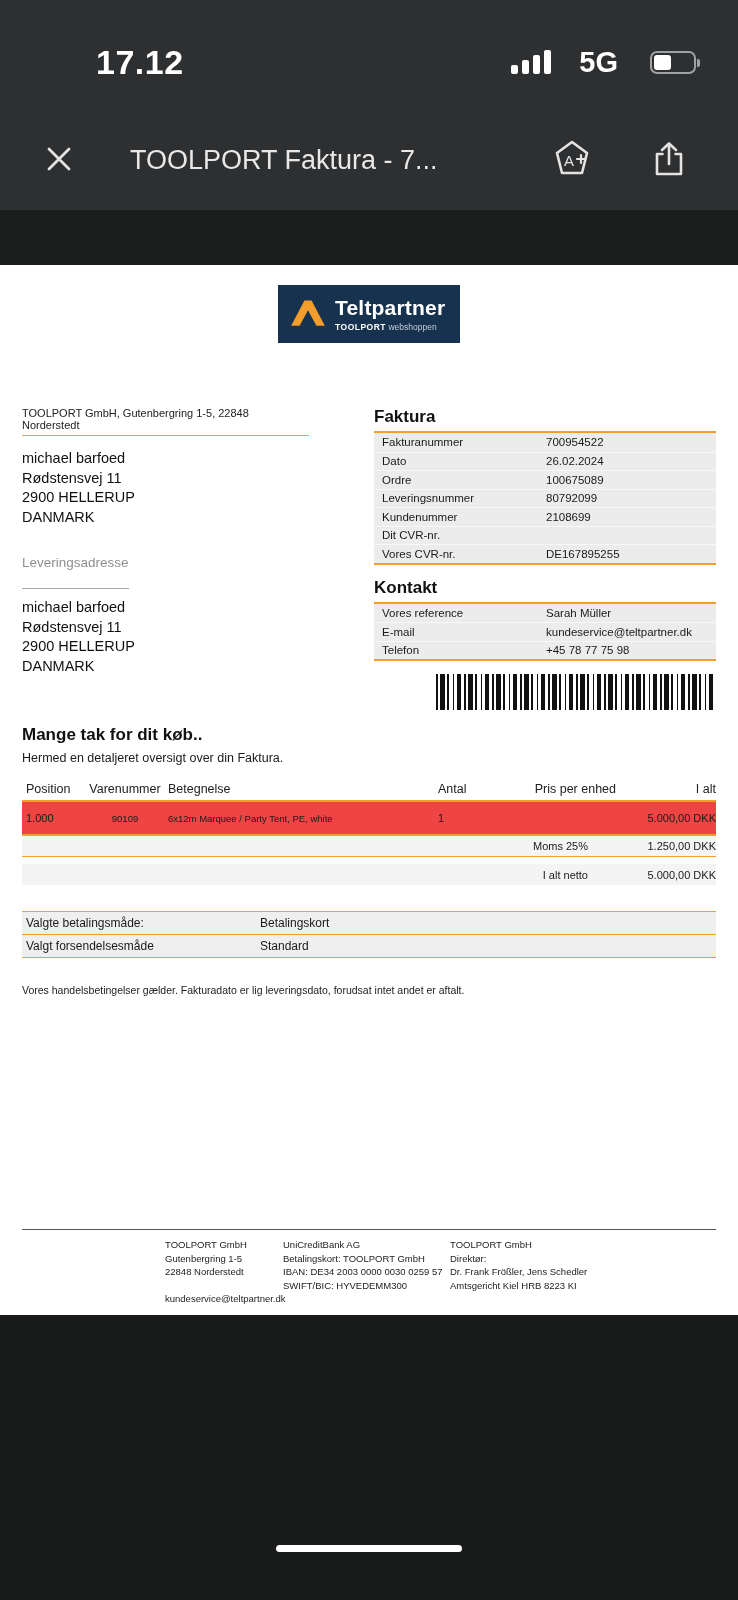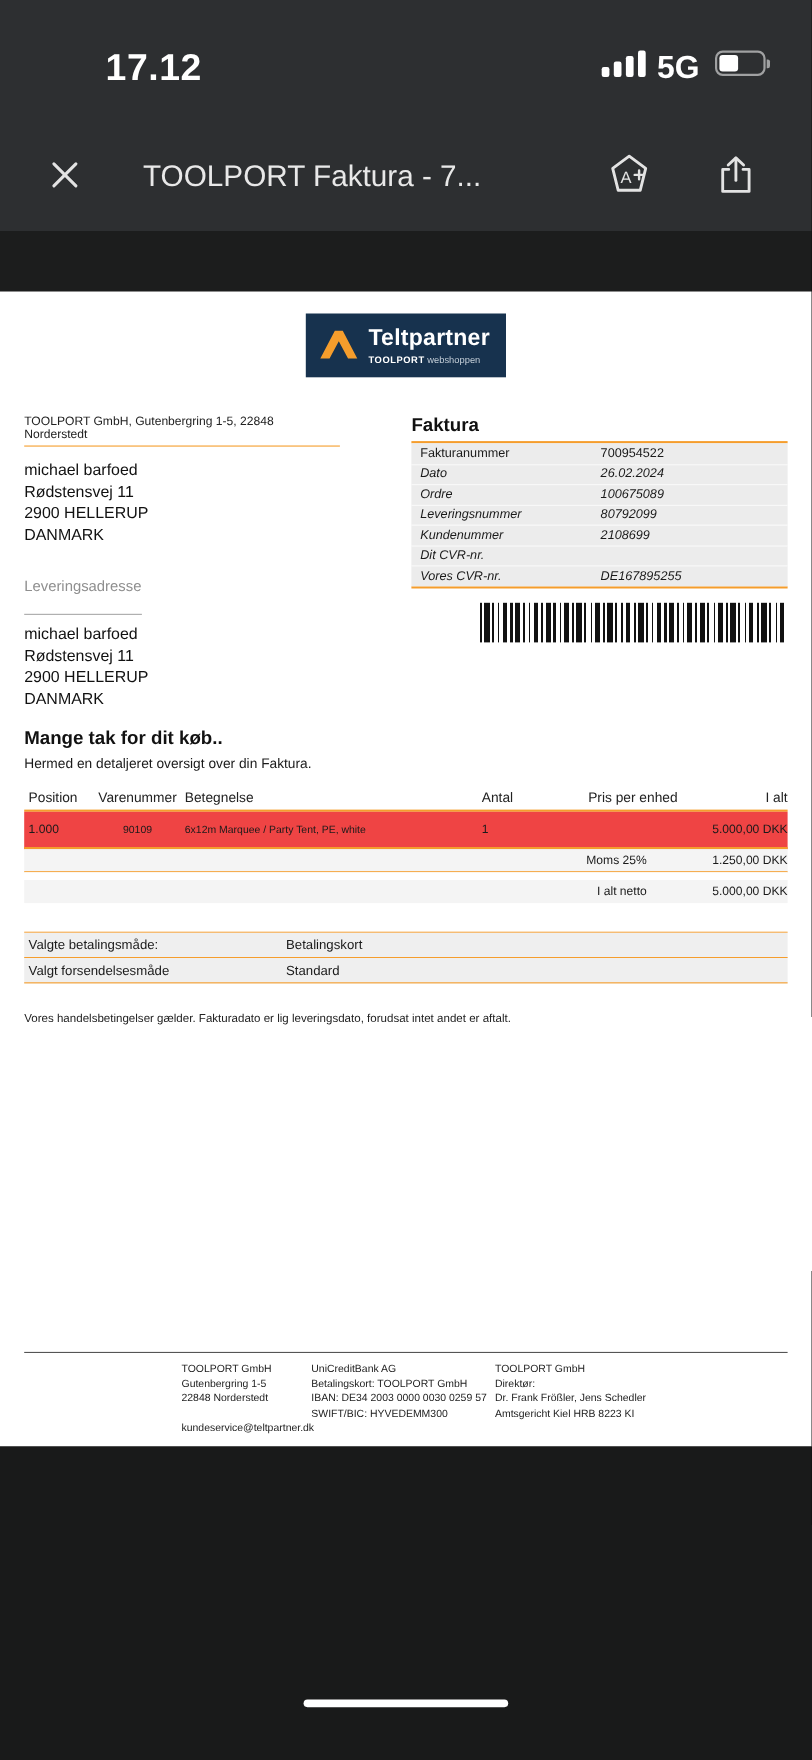--- a/index.html
+++ b/index.html
@@ -3,21 +3,21 @@
 <meta charset="utf-8">
 <style>
   * { margin:0; padding:0; box-sizing:border-box; }
   html,body { background:#000; }
   body { font-family:"Liberation Sans", sans-serif; }
   .phone { position:relative; width:738px; height:1600px; background:#141414; overflow:hidden; margin:0 auto; }
 
   
   .statusbar { height:110px; background:#2d2f31; display:flex; align-items:center; justify-content:space-between; padding:14px 42px 0 96px; }
   .sb-time { color:#fff; font-size:34px; font-weight:700; letter-spacing:.5px; }
-  .sb-right { display:flex; gap:10px; }
+  .sb-right { display:flex; align-items:center; gap:28px; }
   .sig { display:flex; align-items:flex-end; gap:4px; height:24px; }
   .sig i { display:block; width:7px; background:#fff; border-radius:2px; }
   .sig i:nth-child(1){height:9px} .sig i:nth-child(2){height:14px} .sig i:nth-child(3){height:19px} .sig i:nth-child(4){height:24px}
   .sb-net { color:#fff; font-size:29px; font-weight:600; }
   .batt { position:relative; width:46px; height:23px; border:2.5px solid rgba(255,255,255,.55); border-radius:7px; margin-left:4px; }
   .batt .fill { position:absolute; left:2px; top:2px; bottom:2px; width:17px; background:#fff; border-radius:3px; }
   .batt .nub { position:absolute; right:-6px; top:6px; width:3.5px; height:8px; background:rgba(255,255,255,.55); border-radius:0 2px 2px 0; }
 
   
   .navbar { height:100px; background:#2d2f31; display:flex; align-items:center; padding:0 42px 0 36px; }
@@ -31,33 +31,33 @@
   .home-indicator { position:absolute; left:50%; transform:translateX(-50%); bottom:48px; width:186px; height:7px; border-radius:4px; background:#fff; }
 
   
   .page { position:relative; height:1050px; background:#fff; color:#1a1a1a; padding-top:20px; }
 
   .logo { width:182px; height:58px; background:#17324e; margin:0 auto; display:flex; align-items:center; gap:9px; padding:6px 12px; }
   .logo-txt .brand { color:#fff; font-size:21px; font-weight:700; letter-spacing:.2px; line-height:22px; }
   .logo-sub { margin-top:3px; font-size:8.5px; color:#c3cdd7; }
   .logo-sub b { color:#fff; letter-spacing:.5px; }
 
-  .cols { display:flex; justify-content:space-between; margin-top:34px; padding:0 22px; }
+  .cols { display:flex; justify-content:space-between; margin-top:64px; padding:0 22px; }
   .col-left { width:330px; }
   .col-right { width:342px; }
 
   .sender-line { font-size:11px; color:#222; width:287px; padding-bottom:4px; border-bottom:1.5px solid var(--orange); }
   .addr { margin-top:13px; font-size:14.5px; line-height:19.5px; color:#111; }
   .delivery-label { display:inline-block; margin-top:28px; color:#8f8f8f; font-size:13.5px; border-bottom:1px solid #a8a8a8; padding-bottom:18px; }
   .addr.second { margin-top:9px; }
 
   .sec-title { font-size:17px; font-weight:700; margin-bottom:4px; color:#111; }
   .info-table { border-top:2px solid var(--orange); border-bottom:2px solid var(--orange); }
   .info-row { display:flex; align-items:center; height:18.5px; background:#ececec; font-size:11.5px; }
-  .info-row + .info-row { border-top:1px solid #f8f8f8;font-style:italic; }
+  .info-row + .info-row { border-top:1px solid #f8f8f8; }
   .info-label { flex:0 0 172px; padding-left:8px; }
   .info-value { flex:1; }
   .sec-contact { margin-top:13px; }
 
   .barcode { margin:13px 0 0 auto; width:280px; height:36px;
     background:repeating-linear-gradient(90deg,
       #111 0px,#111 2px,#fff 2px,#fff 4px,
       #111 4px,#111 9px,#fff 9px,#fff 11px,
       #111 11px,#111 13px,#fff 13px,#fff 17px,
       #111 17px,#111 18px,#fff 18px,#fff 21px,
@@ -210,20 +210,37 @@
           <div class="info-row">
               <span class="info-label">Dit CVR-nr.</span>
               <span class="info-value"></span>
             </div>
           <div class="info-row">
               <span class="info-label">Vores CVR-nr.</span>
               <span class="info-value">DE167895255</span>
             </div>
         </div>
 
+        <div class="sec-contact">
+          <div class="sec-title">Kontakt</div>
+          <div class="info-table">
+            <div class="info-row">
+                <span class="info-label">Vores reference</span>
+                <span class="info-value">Sarah Müller</span>
+              </div>
+            <div class="info-row">
+                <span class="info-label">E-mail</span>
+                <span class="info-value">kundeservice@teltpartner.dk</span>
+              </div>
+            <div class="info-row">
+                <span class="info-label">Telefon</span>
+                <span class="info-value">+45 78 77 75 98</span>
+              </div>
+          </div>
+        </div>
 
         <div class="barcode"></div>
       </div>
     </div>
 
     <div class="greeting">
       <div class="greet-title">Mange tak for dit køb..</div>
       <div class="greet-sub">Hermed en detaljeret oversigt over din Faktura.</div>
     </div>
 

